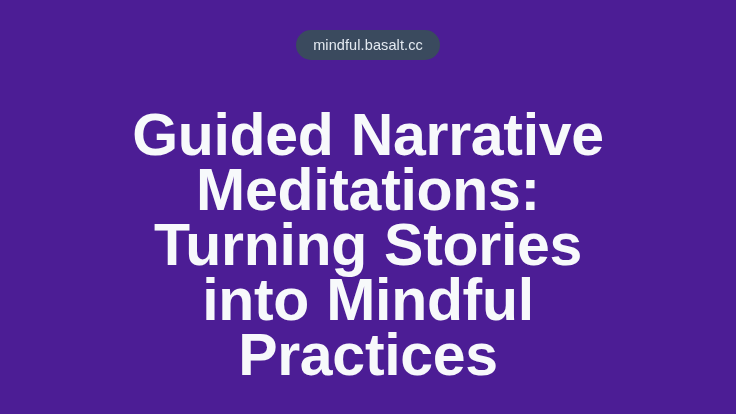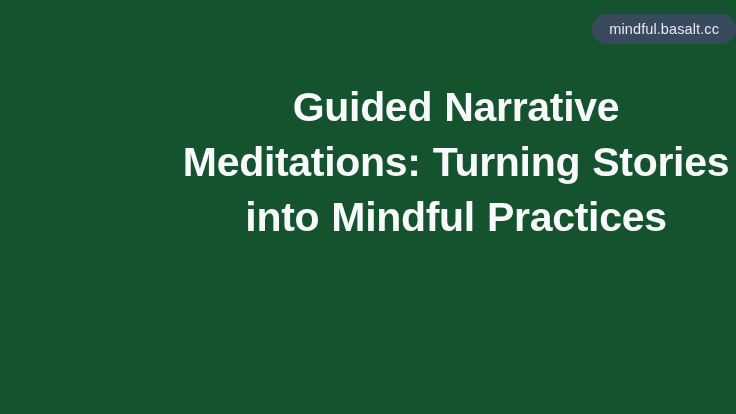--- a/index.html
+++ b/index.html
@@ -11,25 +11,25 @@
     height: 414px;
     overflow: hidden;
     font-family: "Liberation Sans", sans-serif;
     background: #2e3e52;
   }
   .hero-card {
     position: relative;
     width: 736px;
     height: 414px;
     box-sizing: border-box;
-    background: #14532d;
+    background: #4c1d95;
     display: flex;
     flex-direction: column;
-    align-items: flex-end;
-    padding-top: 14px;
+    align-items: center;
+    padding-top: 30px;
   }
   .domain-badge {
     display: inline-flex;
     align-items: center;
     justify-content: center;
     height: 30px;
     padding: 0 17px;
     border-radius: 999px;
     background: #3a4a5e;
     color: #e4eaf1;
@@ -38,23 +38,23 @@
     letter-spacing: 0.1px;
     line-height: 1;
     white-space: nowrap;
   }
   .title-block {
     width: 560px;
     margin-top: 36px;
     text-align: center;
   }
   .hero-title {
-    margin: 0;
+    margin: 12px;
     color: #f7f9fb;
-    font-size: 41px;
+    font-size: 59px;
     font-weight: 700;
     line-height: 55px;
     letter-spacing: -0.3px;
     word-spacing: 1px;
   }
 </style>
 </head>
 <body>
 
 <div class="hero-card">

